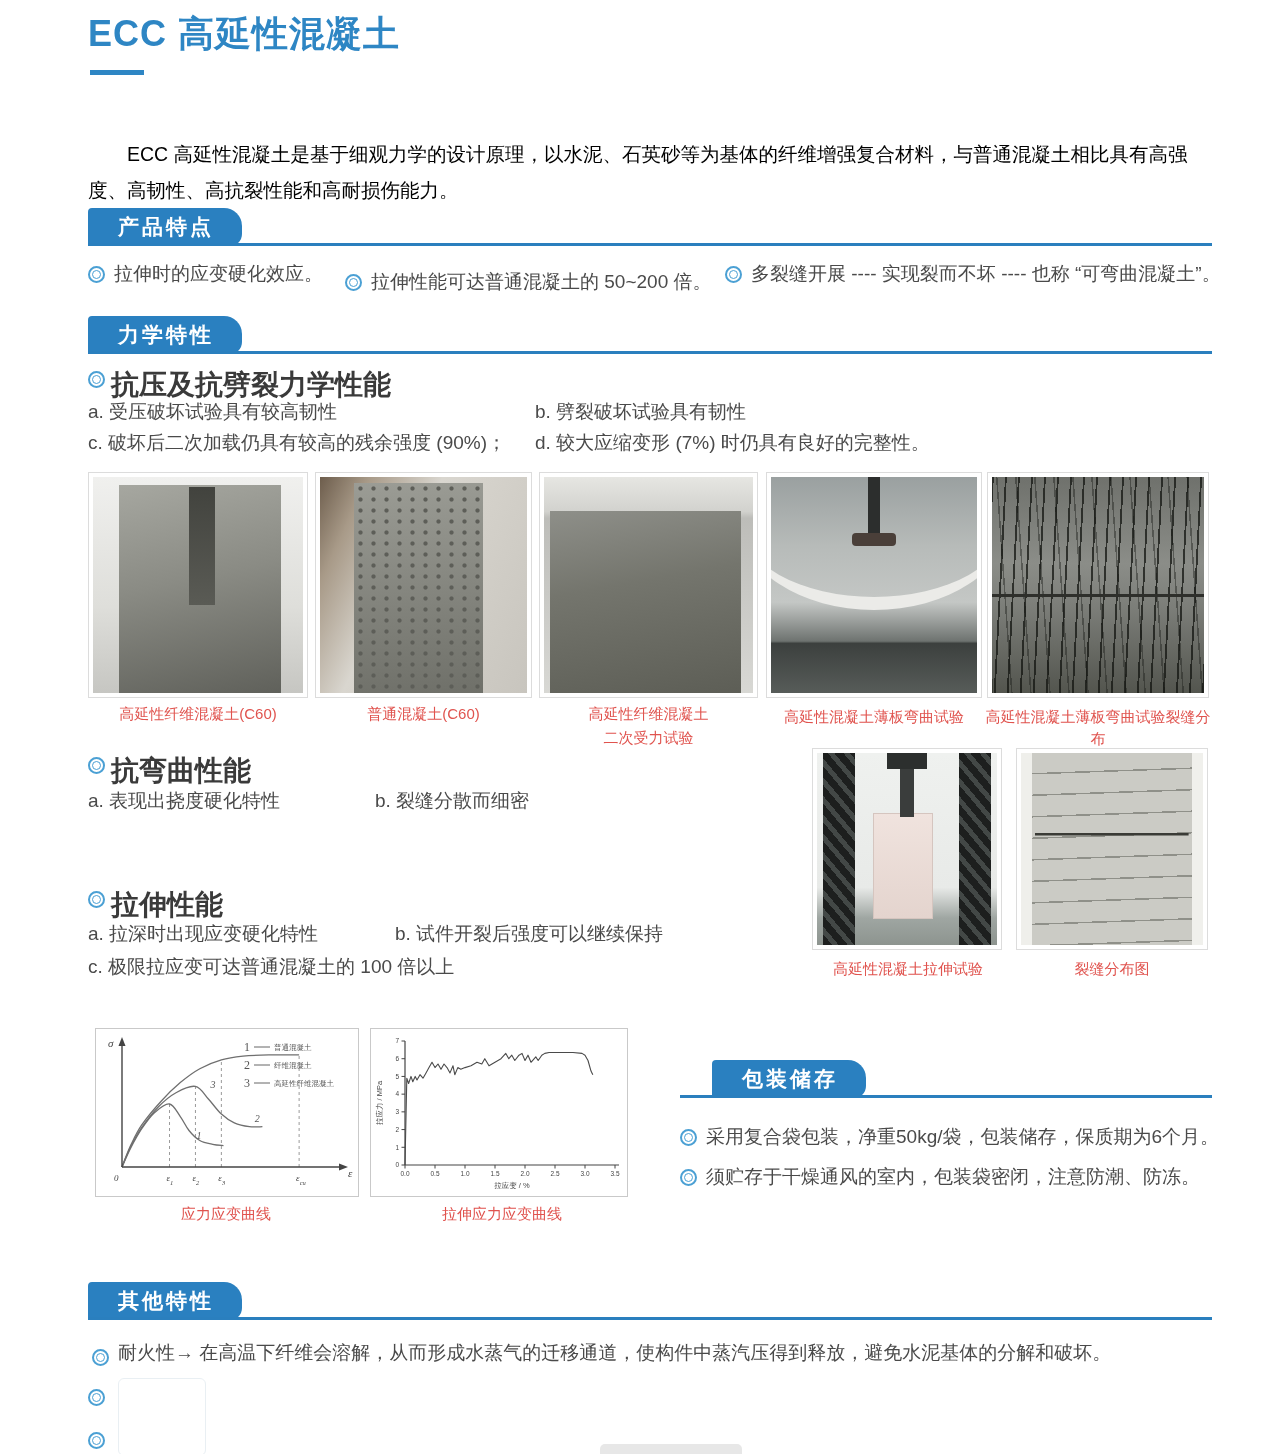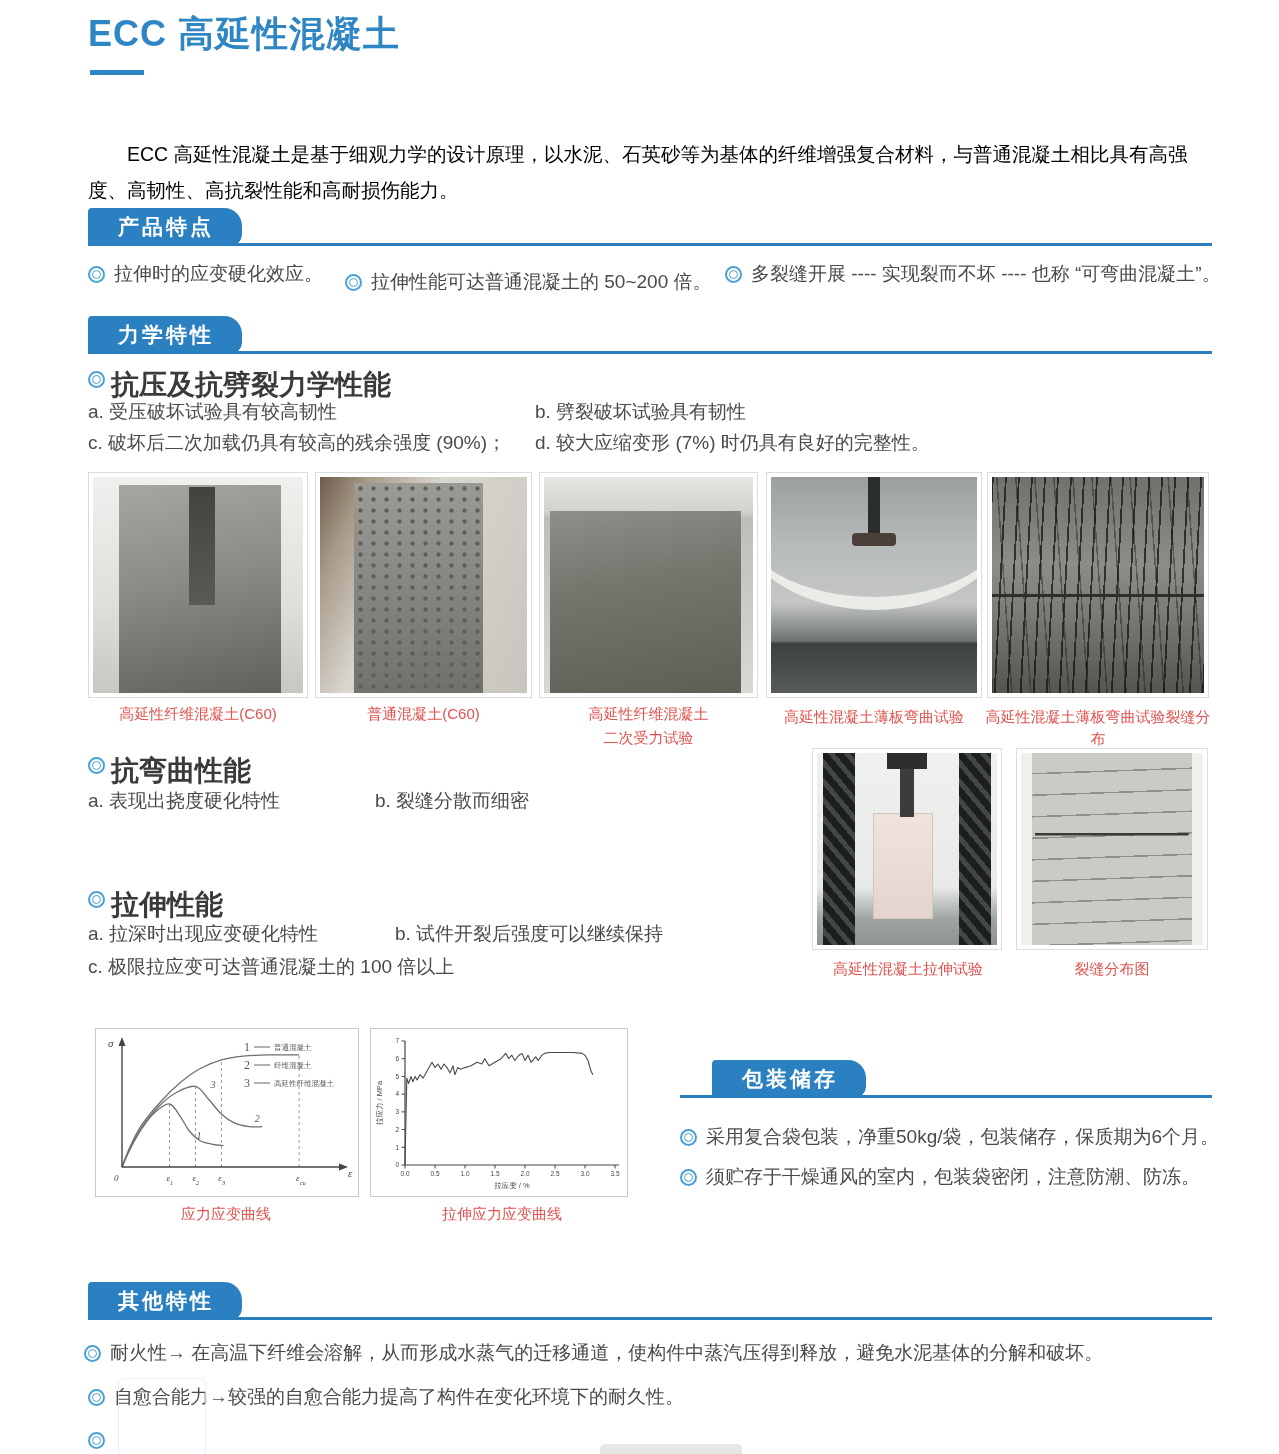--- a/index.html
+++ b/index.html
@@ -250,27 +250,26 @@
     <span class="ring"></span>
     <span>采用复合袋包装，净重50kg/袋，包装储存，保质期为6个月。</span>
   </div>
   <div class="abs brow" style="left:680px;top:1164px;width:545px;">
     <span class="ring"></span>
     <span>须贮存于干燥通风的室内，包装袋密闭，注意防潮、防冻。</span>
   </div>
 
   <div class="abs badge" style="left:88px;top:1282px;">其他特性</div>
   <div class="abs rule" style="left:88px;top:1317px;width:1124px;"></div>
-  <div class="abs brow" style="left:84px;top:1340px;width:1130px;">
+  <div class="abs brow" style="left:92px;top:1340px;width:1130px;align-items:flex-end;">
     <span class="ring"></span>
     <span>耐火性→ 在高温下纤维会溶解，从而形成水蒸气的迁移通道，使构件中蒸汽压得到释放，避免水泥基体的分解和破坏。</span>
   </div>
   <div class="abs brow" style="left:88px;top:1384px;width:1130px;">
     <span class="ring"></span>
-    <span>自愈合能力→较强的自愈合能力提高了构件在变化环境下的耐久性。</span>
   </div>
   <div class="abs brow" style="left:88px;top:1427px;width:1130px;">
     <span class="ring"></span>
   </div>
 
   <div class="abs wm1"></div>
   <div class="abs wm2"></div>
 </div>
 
 </body></html>

